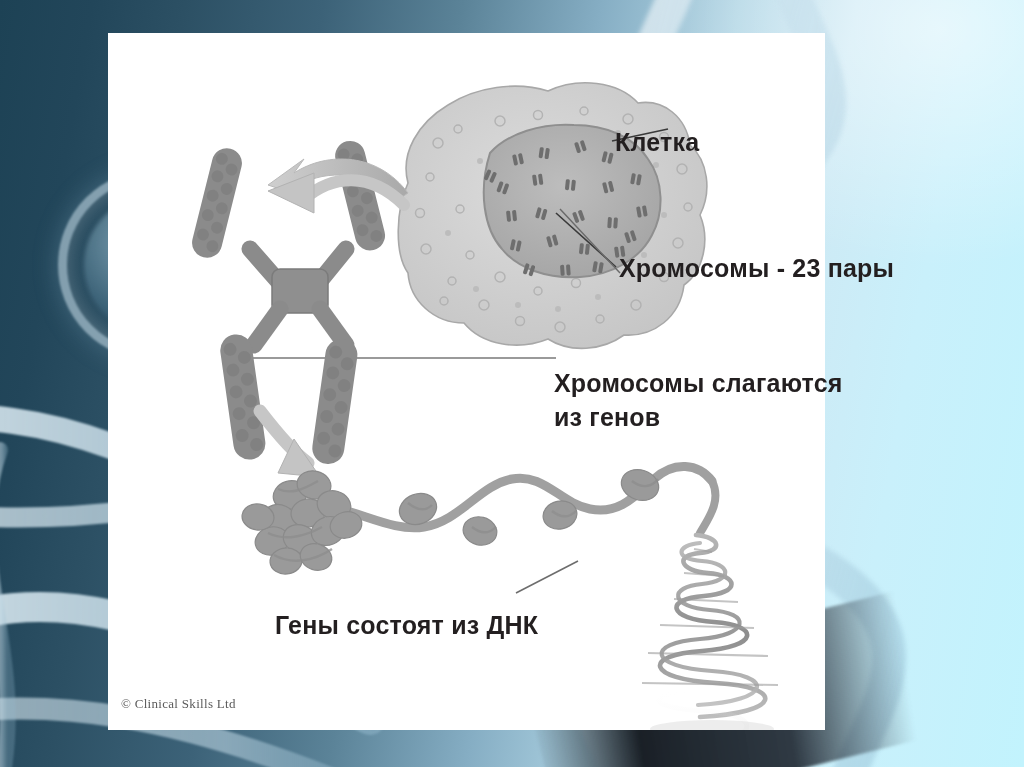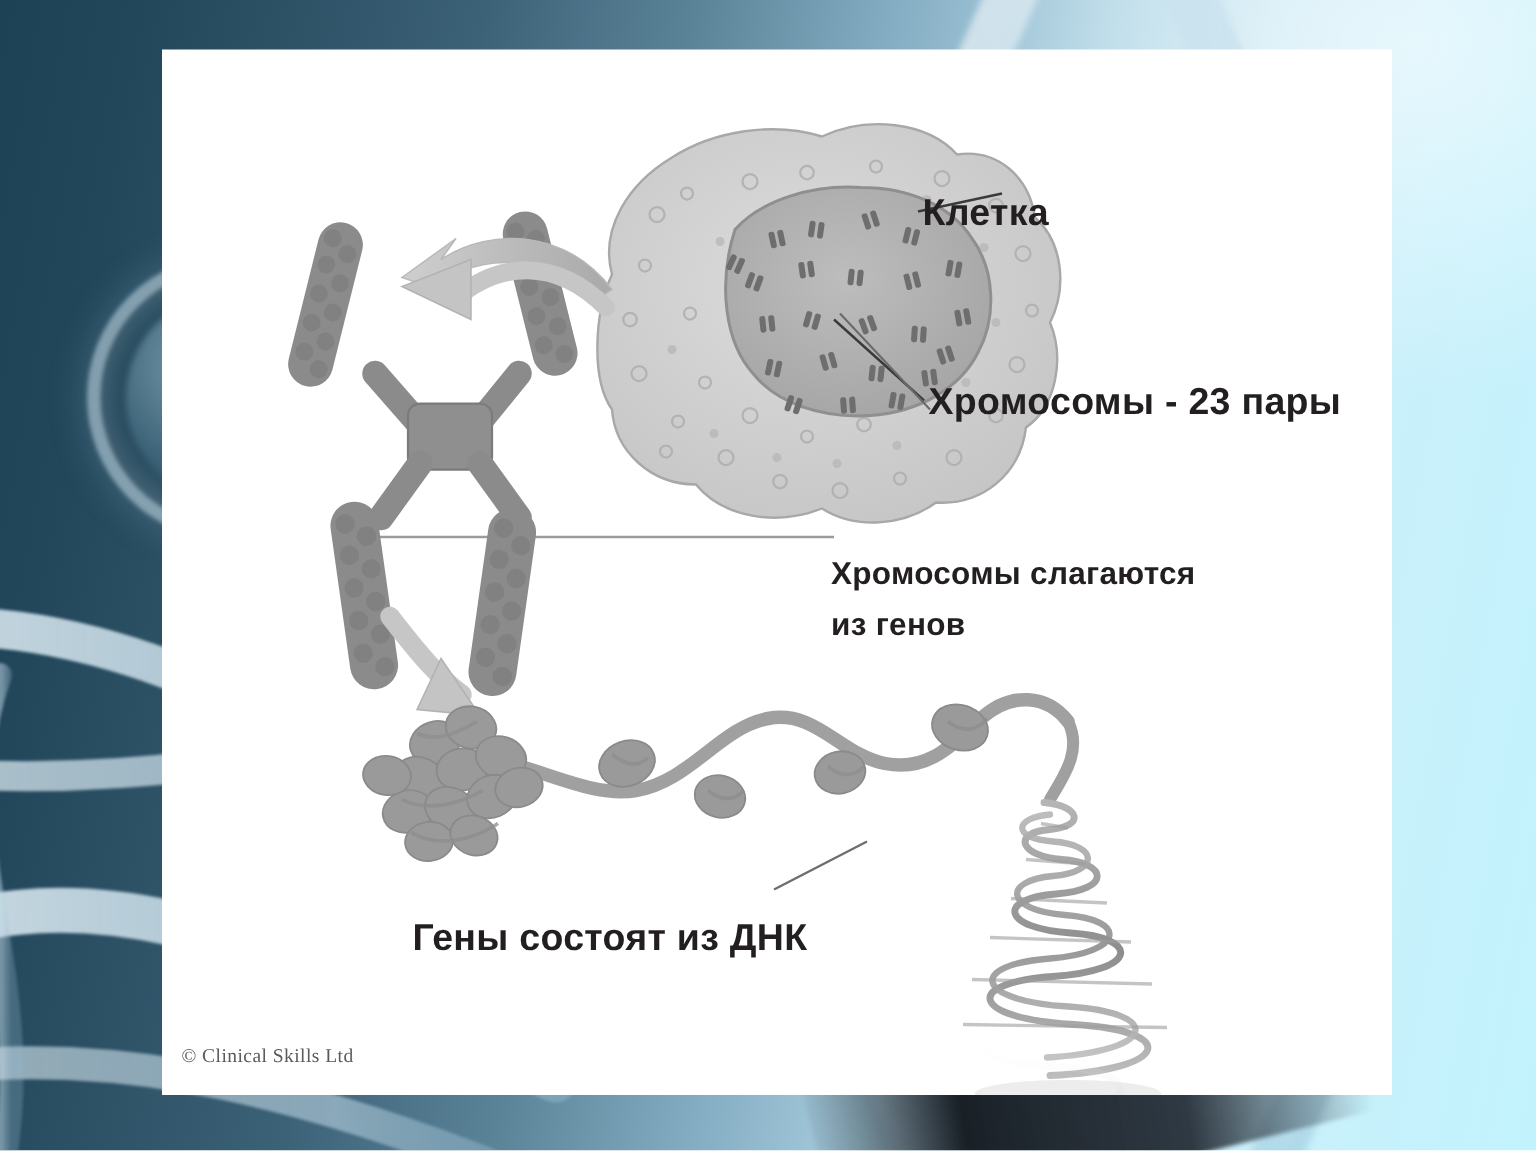--- a/index.html
+++ b/index.html
@@ -58,36 +58,36 @@
   }
   .glow-top-right {
     right: 0; top: 0; width: 420px; height: 300px;
     background: radial-gradient(ellipse at 80% 10%, rgba(255,255,255,.55), rgba(255,255,255,0) 62%);
   }
 
   
   #panel {
     position: absolute;
     left: 108px; top: 33px;
-    width: 820px; height: 697px;
+    width: 717px; height: 697px;
     background: #ffffff;
   }
 
   
   .label {
     position: absolute;
     color: #231f20;
     font-family: "Liberation Sans", sans-serif;
     font-weight: bold;
     letter-spacing: .2px;
     white-space: nowrap;
   }
   #label-cell      { left: 507px; top: 95px;  font-size: 25px; }
   #label-chrom23   { left: 511px; top: 221px; font-size: 25px; }
-  #label-genes     { left: 446px; top: 333px; font-size: 21px; line-height: 34px; white-space: normal; width: 350px; }
+  #label-genes     { left: 446px; top: 333px; font-size: 25px; line-height: 34px; white-space: normal; width: 350px; }
   #label-dna       { left: 130px; top: 578px; font-size: 25px; margin-left: 37px; }
 
   #copyright {
     position: absolute;
     left: 13px; bottom: 18px;
     font-size: 13px;
     color: #5b5b5b;
     font-family: Liberation Serif, serif;
     letter-spacing: .3px;
   }

